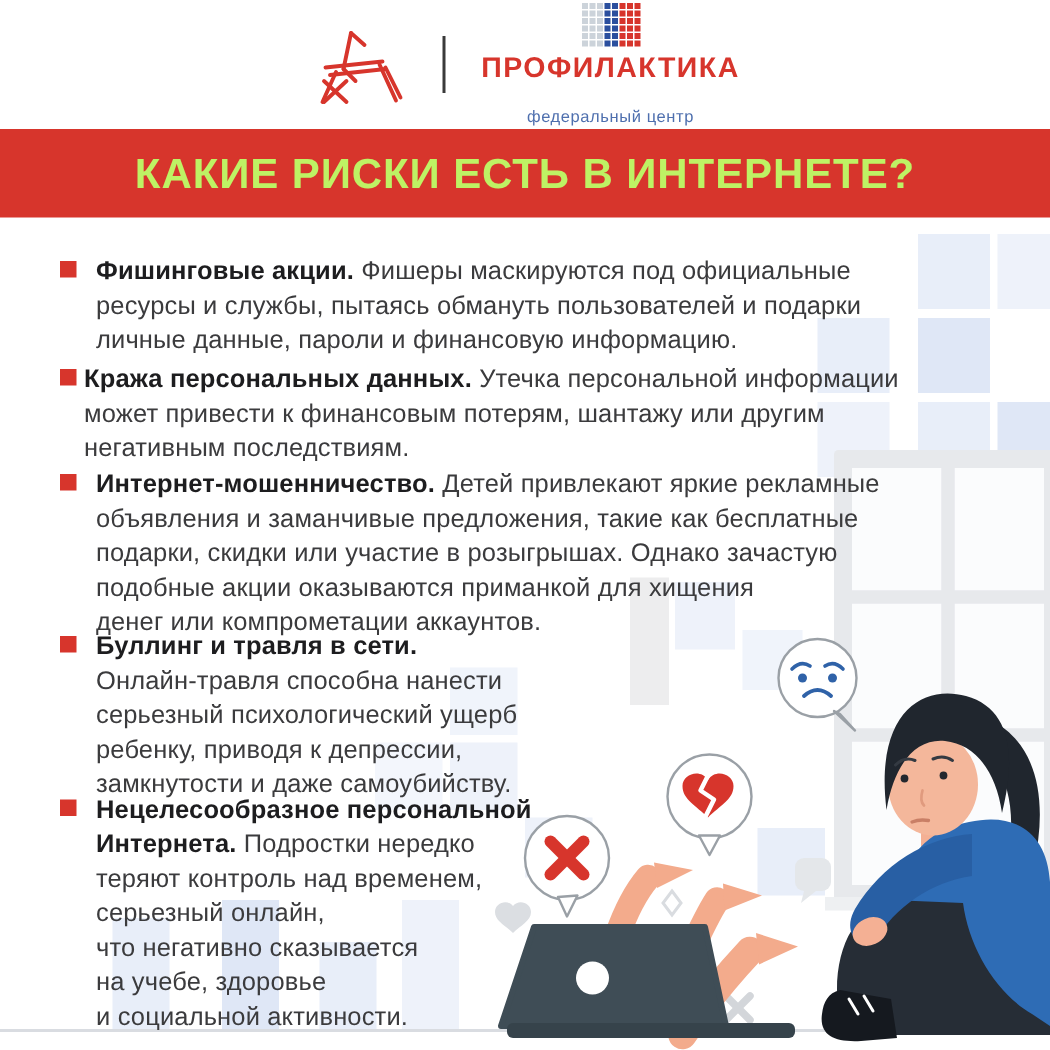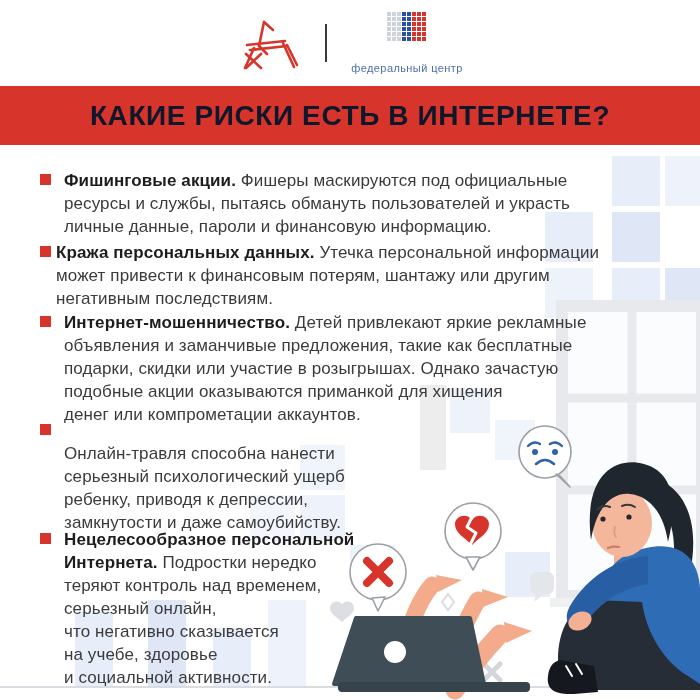--- a/index.html
+++ b/index.html
@@ -21,21 +21,21 @@
   .flag-grid{display:grid;grid-template-columns:repeat(8,4px);grid-auto-rows:4px;gap:1px;margin-bottom:5px;}
   .flag-cell{width:4px;height:4px;}
   .org-name{font-size:19px;font-weight:700;color:#d7352c;letter-spacing:1px;line-height:1.05;}
   .org-sub{font-size:11px;color:#4e6fae;letter-spacing:.4px;margin-top:16px;}
   
   .banner{
     position:absolute;top:86px;left:0;width:700px;height:59px;background:#d7352c;z-index:3;
     display:flex;align-items:center;justify-content:center;
   }
   .banner h1{
-    margin:0;color:#0f172a;font-size:28px;font-weight:700;letter-spacing:.6px;white-space:nowrap;
+    margin:0;color:#bef264;font-size:28px;font-weight:700;letter-spacing:.6px;white-space:nowrap;
   }
   
   .risk-item{position:absolute;left:40px;z-index:4;}
   .bullet{position:absolute;left:0;top:5px;width:11px;height:11px;background:#d7352c;}
   .risk-item p{margin:0 0 0 24px;font-size:17px;line-height:23px;color:#3b3b3d;letter-spacing:.1px;}
   .risk-title{font-weight:700;color:#1d1d1f;white-space:pre-line;}
   .risk-body{white-space:pre-line;}
   #risk-0{top:169px;} #risk-0 p{width:585px;}
   #risk-1{top:241px;} #risk-1 p{width:585px;margin-left:16px;}
   #risk-2{top:311px;} #risk-2 p{width:585px;}
@@ -134,52 +134,53 @@
           <div class="flag-cell" style="background: rgb(215, 53, 44);"></div>
           <div class="flag-cell" style="background: rgb(204, 211, 218);"></div>
           <div class="flag-cell" style="background: rgb(204, 211, 218);"></div>
           <div class="flag-cell" style="background: rgb(204, 211, 218);"></div>
           <div class="flag-cell" style="background: rgb(43, 79, 158);"></div>
           <div class="flag-cell" style="background: rgb(43, 79, 158);"></div>
           <div class="flag-cell" style="background: rgb(215, 53, 44);"></div>
           <div class="flag-cell" style="background: rgb(215, 53, 44);"></div>
           <div class="flag-cell" style="background: rgb(215, 53, 44);"></div>
         </div>
+      <div class="org-name">ПРОФИЛАКТИКА</div>
       <div class="org-sub">федеральный центр</div>
     </div>
   </div>
 
   <div class="banner">
     <h1>КАКИЕ РИСКИ ЕСТЬ В ИНТЕРНЕТЕ?</h1>
   </div>
 
   <div>
     <div class="risk-item" id="risk-0">
       <span class="bullet"></span>
       <p><span class="risk-title">Фишинговые акции.</span><span class="risk-body"> Фишеры маскируются под официальные
-ресурсы и службы, пытаясь обмануть пользователей и украсть
+ресурсы и службы, пытаясь обмануть пользователей и подарки
 личные данные, пароли и финансовую информацию.</span></p>
     </div>
     <div class="risk-item" id="risk-1">
       <span class="bullet"></span>
       <p><span class="risk-title">Кража персональных данных.</span><span class="risk-body"> Утечка персональной информации
 может привести к финансовым потерям, шантажу или другим
 негативным последствиям.</span></p>
     </div>
     <div class="risk-item" id="risk-2">
       <span class="bullet"></span>
       <p><span class="risk-title">Интернет-мошенничество.</span><span class="risk-body"> Детей привлекают яркие рекламные
 объявления и заманчивые предложения, такие как бесплатные
 подарки, скидки или участие в розыгрышах. Однако зачастую
 подобные акции оказываются приманкой для хищения
 денег или компрометации аккаунтов.</span></p>
     </div>
     <div class="risk-item" id="risk-3">
       <span class="bullet"></span>
-      <p><span class="risk-body">
+      <p><span class="risk-title">Буллинг и травля в сети.</span><span class="risk-body">
 Онлайн-травля способна нанести
 серьезный психологический ущерб
 ребенку, приводя к депрессии,
 замкнутости и даже самоубийству.</span></p>
     </div>
     <div class="risk-item" id="risk-4">
       <span class="bullet"></span>
       <p><span class="risk-title">Нецелесообразное персональной
 Интернета.</span><span class="risk-body"> Подростки нередко
 теряют контроль над временем,

